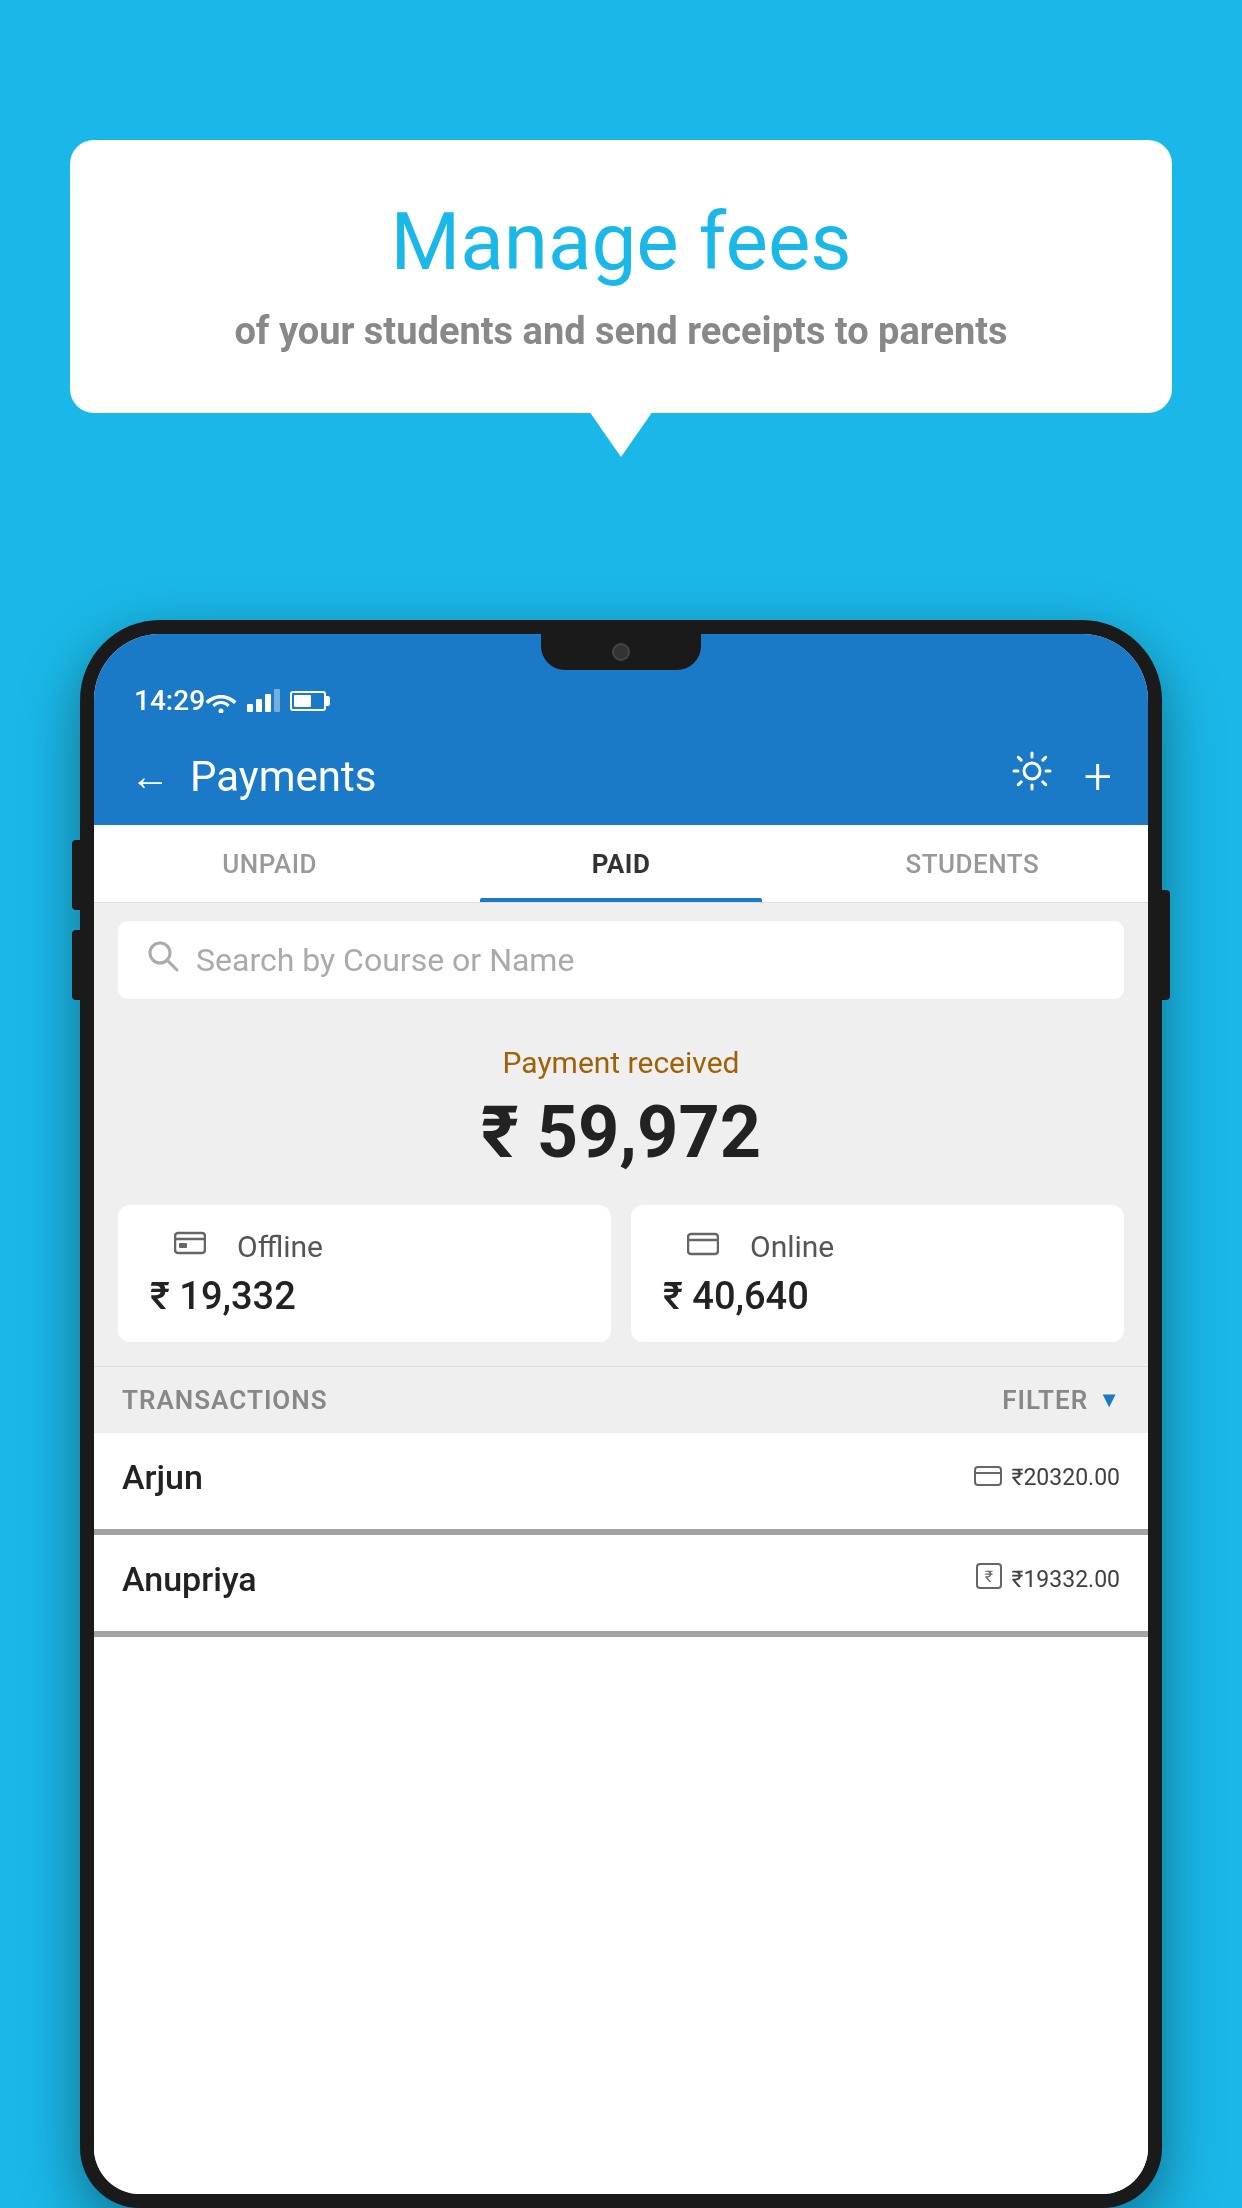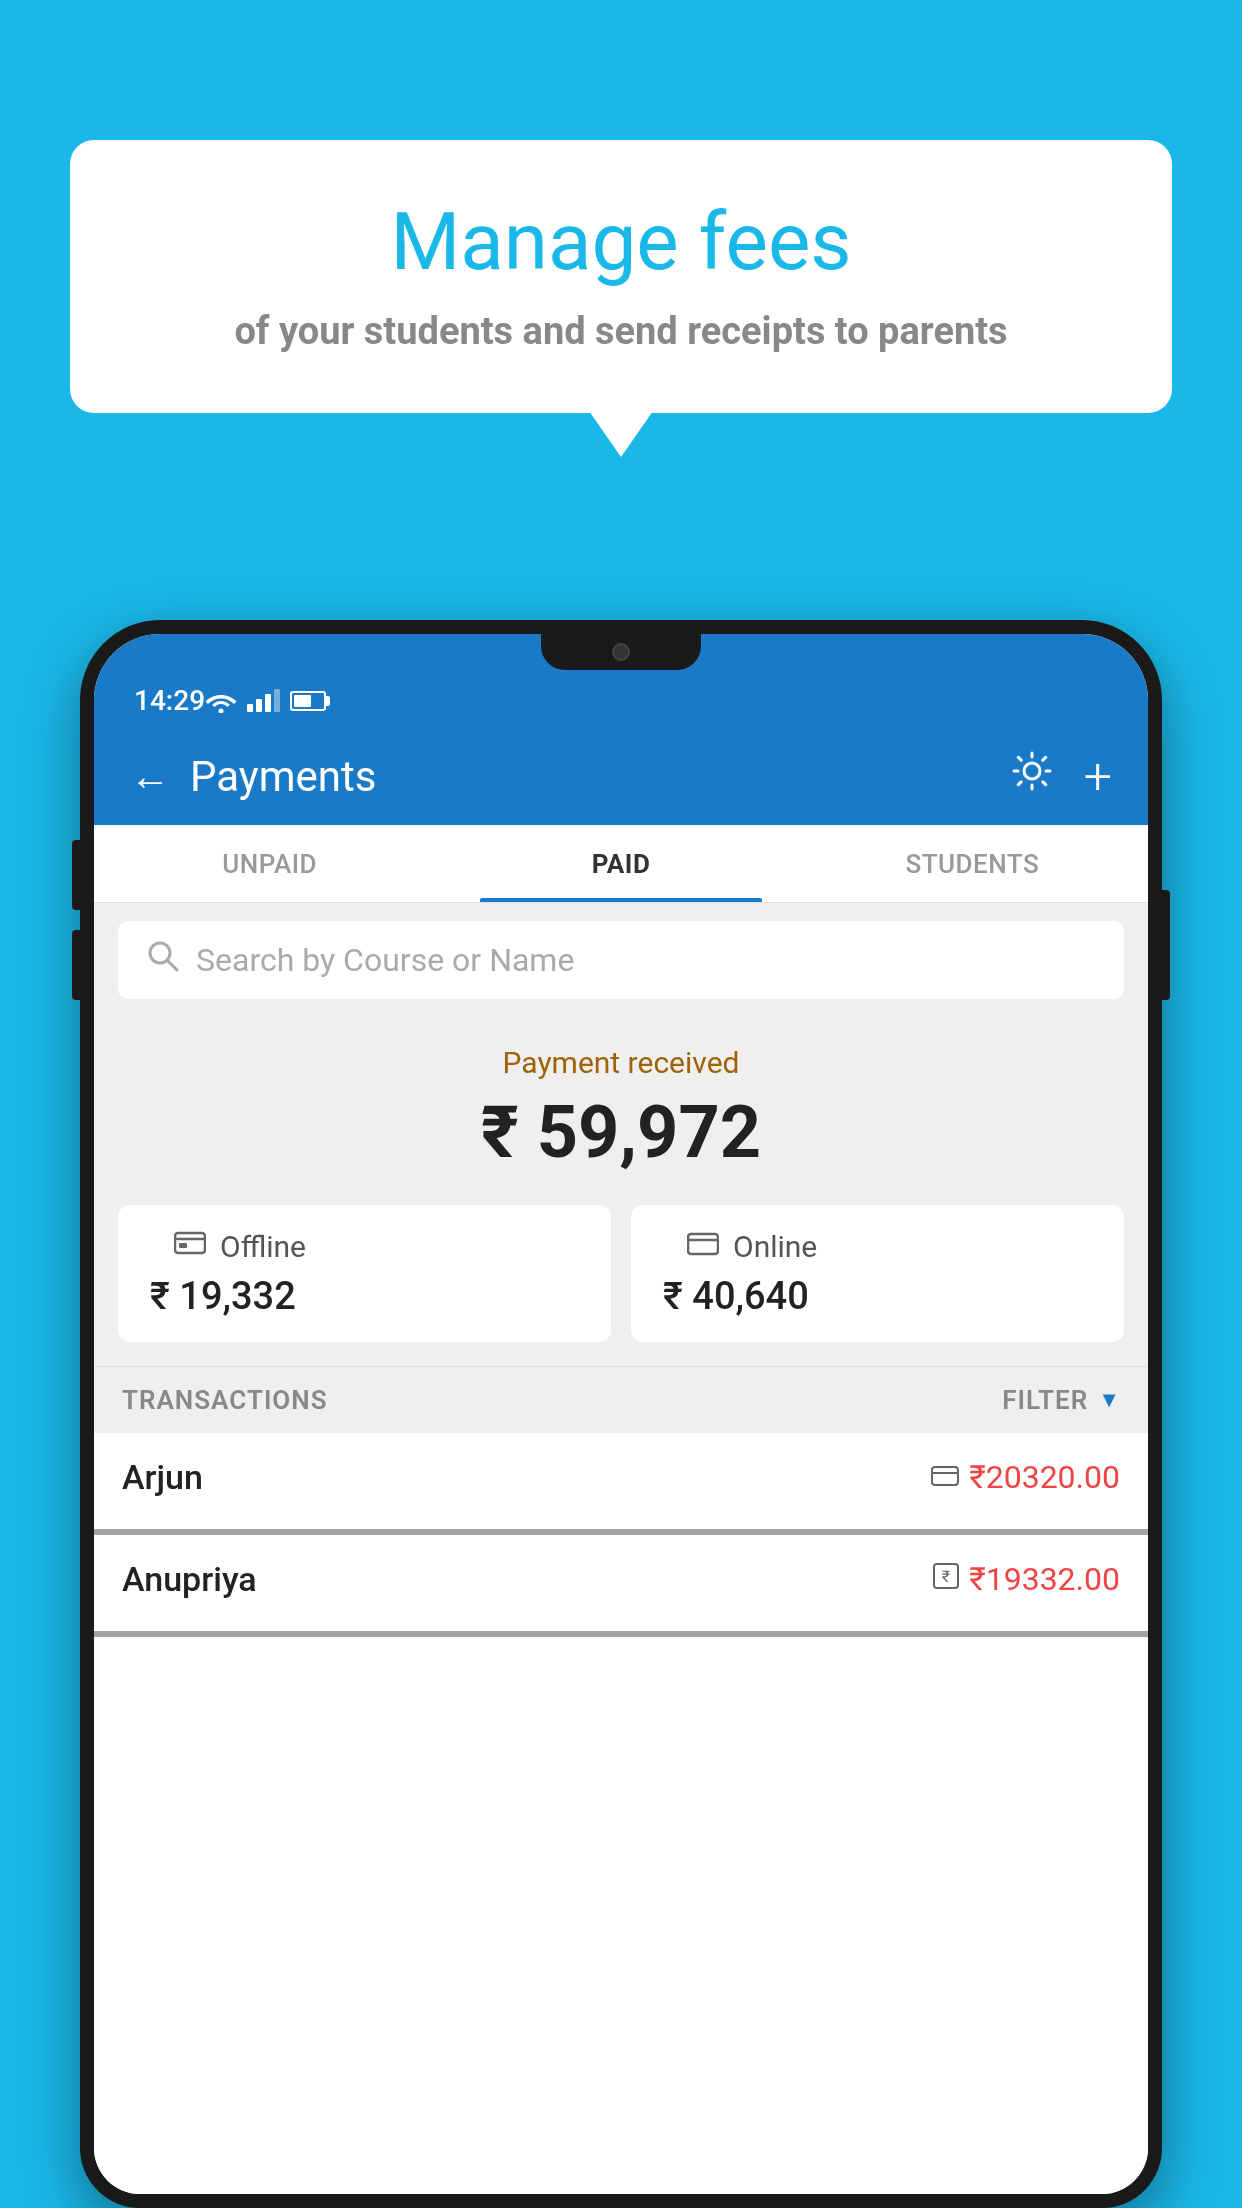--- a/index.html
+++ b/index.html
@@ -324,21 +324,21 @@
 
     .payment-card {
       flex: 1;
       background: white;
       border-radius: 12px;
       padding: 24px 28px;
     }
 
     .card-type-row {
       display: flex;
-      gap: 14px;
+      gap: 31px;
       margin-bottom: 10px;
       padding-left: 28px;
     }
 
     .card-type-icon {
       color: #666;
       font-size: 30px;
     }
 
     .card-type-label {
@@ -418,22 +418,22 @@
       align-items: center;
       gap: 10px;
     }
 
     .transaction-icon {
       color: #666;
       font-size: 28px;
     }
 
     .transaction-amount {
-      color: #ef4444;
-      font-size: 32px;
+      color: #404040;
+      font-size: 23px;
     }
 
     .transaction-row2 {
       display: flex;
       justify-content: space-between;
     }
 
     .transaction-course {
       color: #888;
       font-size: 28px;

